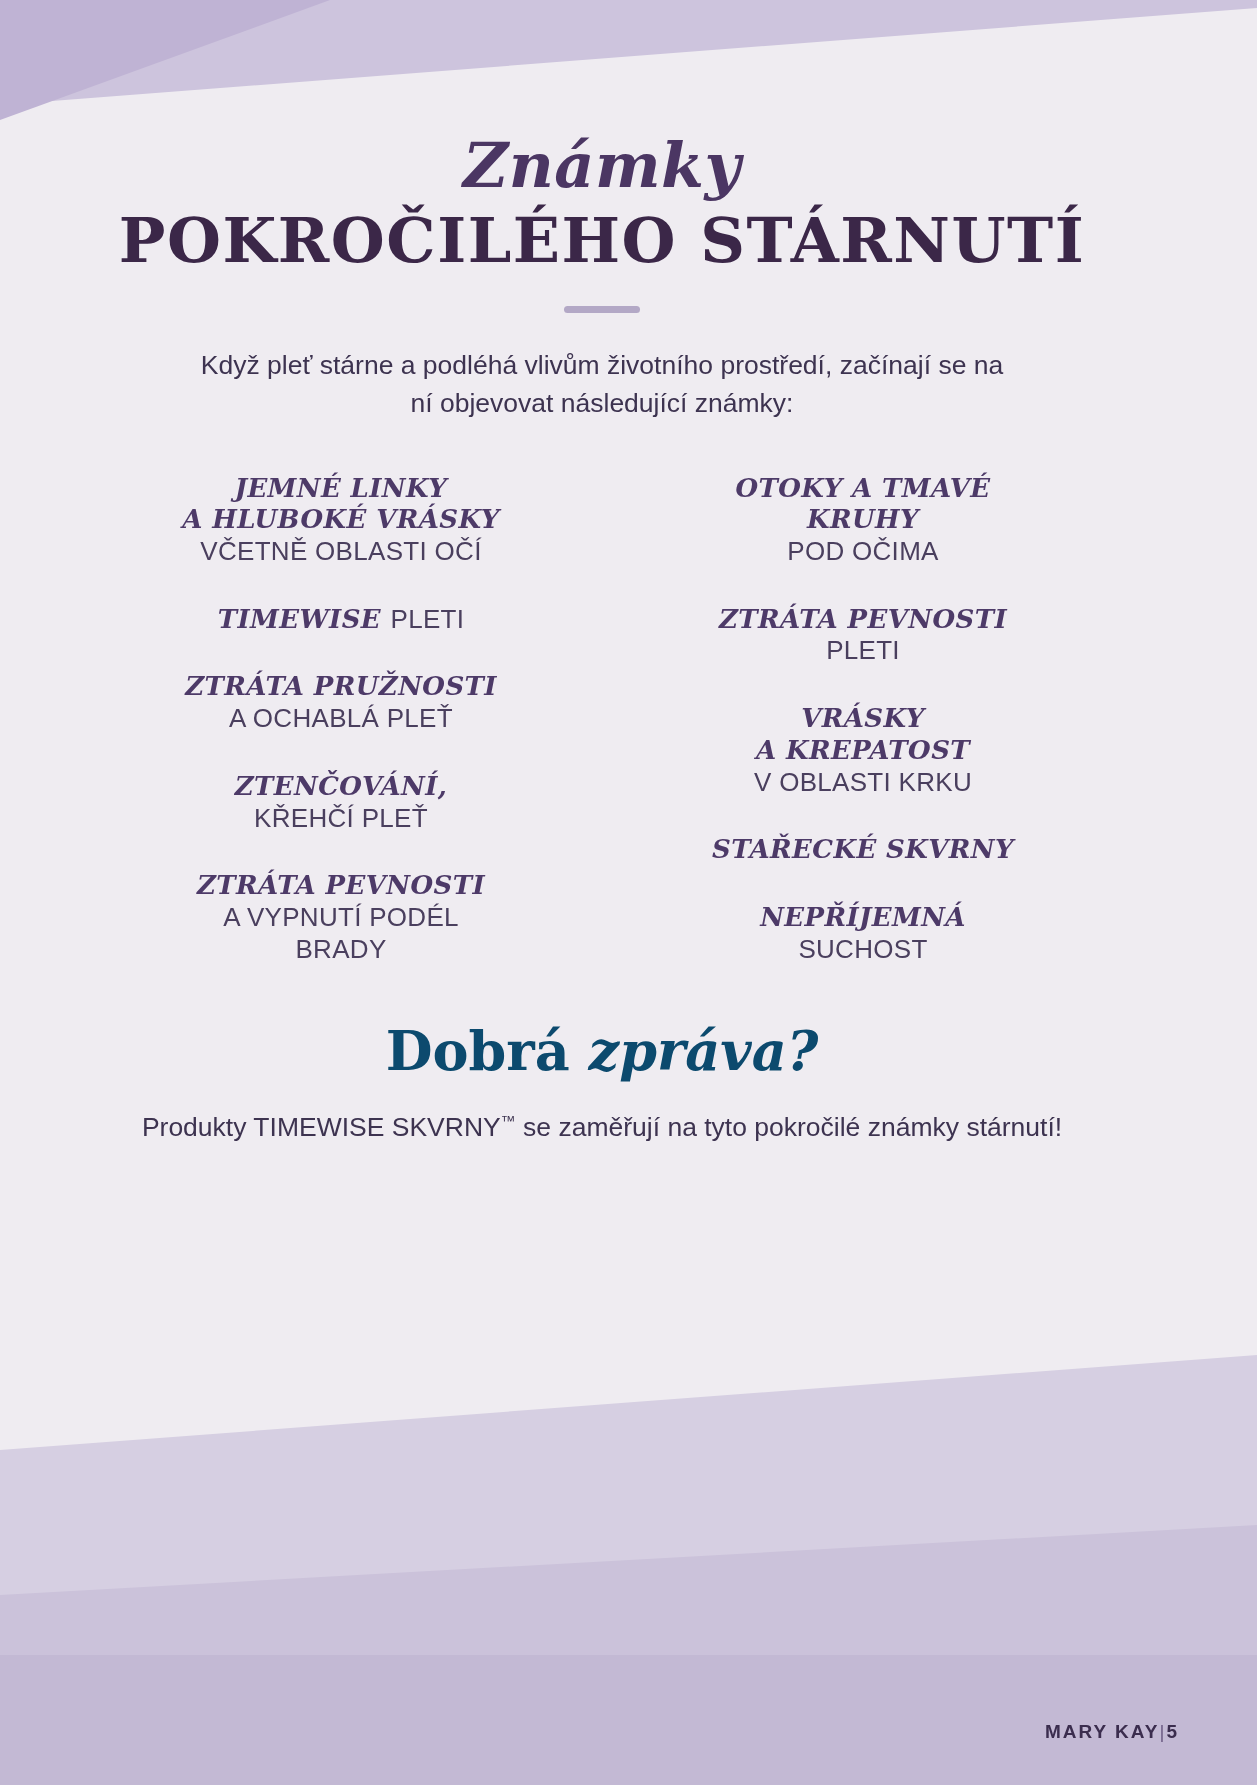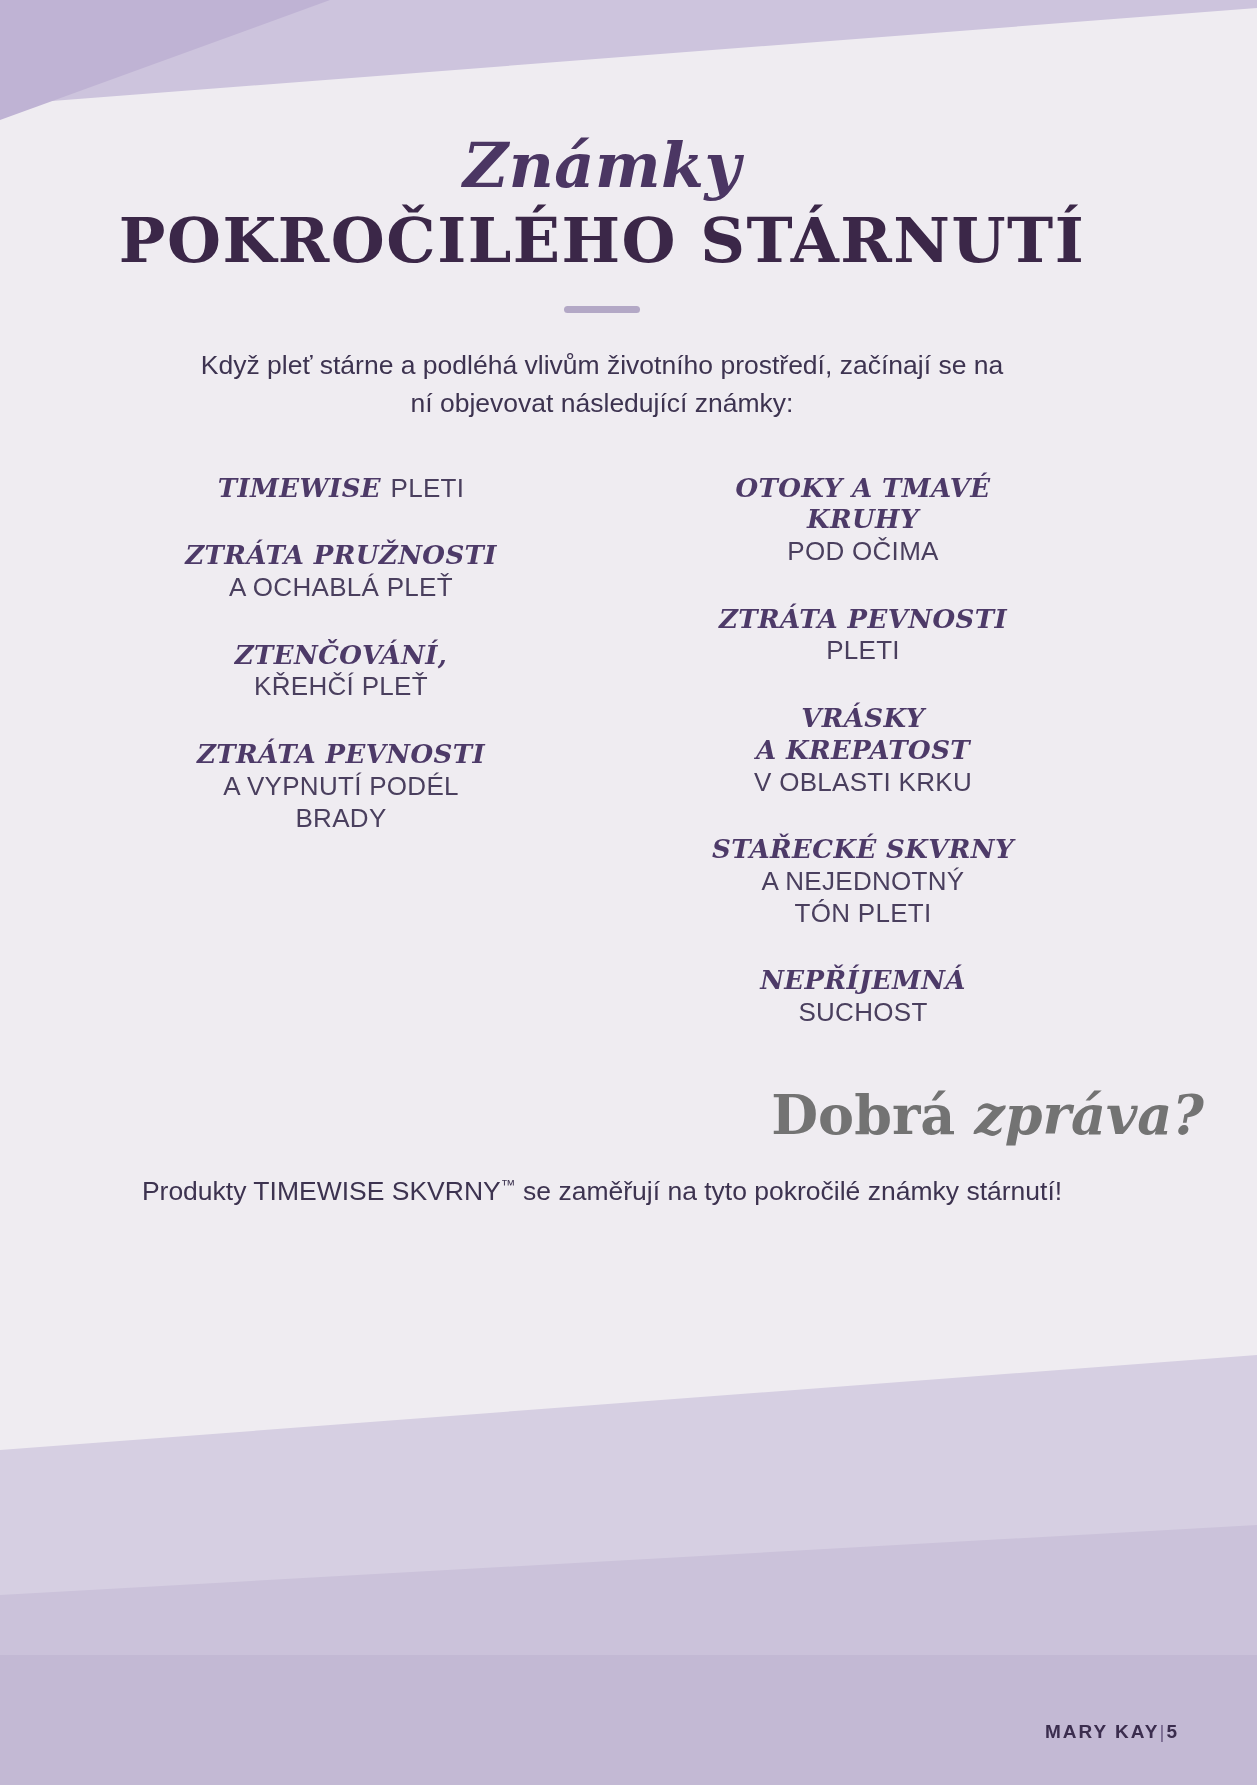--- a/index.html
+++ b/index.html
@@ -153,26 +153,26 @@
     font-family: "Liberation Sans", sans-serif;
     font-weight: 400;
     font-size: 26px;
     color: #4a3f5e;
     letter-spacing: 0.3px;
   }
 
   .offset-right-block { margin-top: 0px; }
 
   .goodnews {
-    text-align: right;
+    text-align: center;
     margin-top: 54px;
     font-family: "DejaVu Serif", serif;
     font-weight: 700;
     font-size: 54px;
-    color: #737373;
+    color: #0c4a6e;
   }
   .goodnews .it {
     font-style: italic;
   }
 
   .closing {
     text-align: center;
     font-size: 26.5px;
     color: #3d3350;
     line-height: 1.42;
@@ -220,20 +220,25 @@
       <div class="title-main">POKROČILÉHO STÁRNUTÍ</div>
       <div class="rule"></div>
     </div>
 
     <div class="intro">Když pleť stárne a podléhá vlivům životního prostředí, začínají se na ní objevovat následující známky:</div>
 
     <div class="columns">
 
       <div class="col col-left">
 
+        <div class="entry">
+          <div class="em" style="white-space:pre-line">JEMNÉ LINKY
+A HLUBOKÉ VRÁSKY</div>
+          <div class="pl" style="white-space:pre-line">VČETNĚ OBLASTI OČÍ</div>
+        </div>
 
         <div class="entry">
           <span class="em">TIMEWISE </span><span class="pl">PLETI</span>
         </div>
 
         <div class="entry">
           <div class="em" style="white-space:pre-line">ZTRÁTA PRUŽNOSTI</div>
           <div class="pl" style="white-space:pre-line">A OCHABLÁ PLEŤ</div>
         </div>
 
@@ -264,22 +269,20 @@
         </div>
 
         <div class="entry">
           <div class="em" style="white-space:pre-line">VRÁSKY
 A KREPATOST</div>
           <div class="pl" style="white-space:pre-line">V OBLASTI KRKU</div>
         </div>
 
         <div class="entry">
           <div class="em" style="white-space:pre-line">STAŘECKÉ SKVRNY</div>
-          <div class="pl" style="white-space:pre-line">A NEJEDNOTNÝ
-TÓN PLETI</div>
         </div>
 
         <div class="entry">
           <div class="em" style="white-space:pre-line">NEPŘÍJEMNÁ</div>
           <div class="pl" style="white-space:pre-line">SUCHOST</div>
         </div>
 
       </div>
 
     </div>

